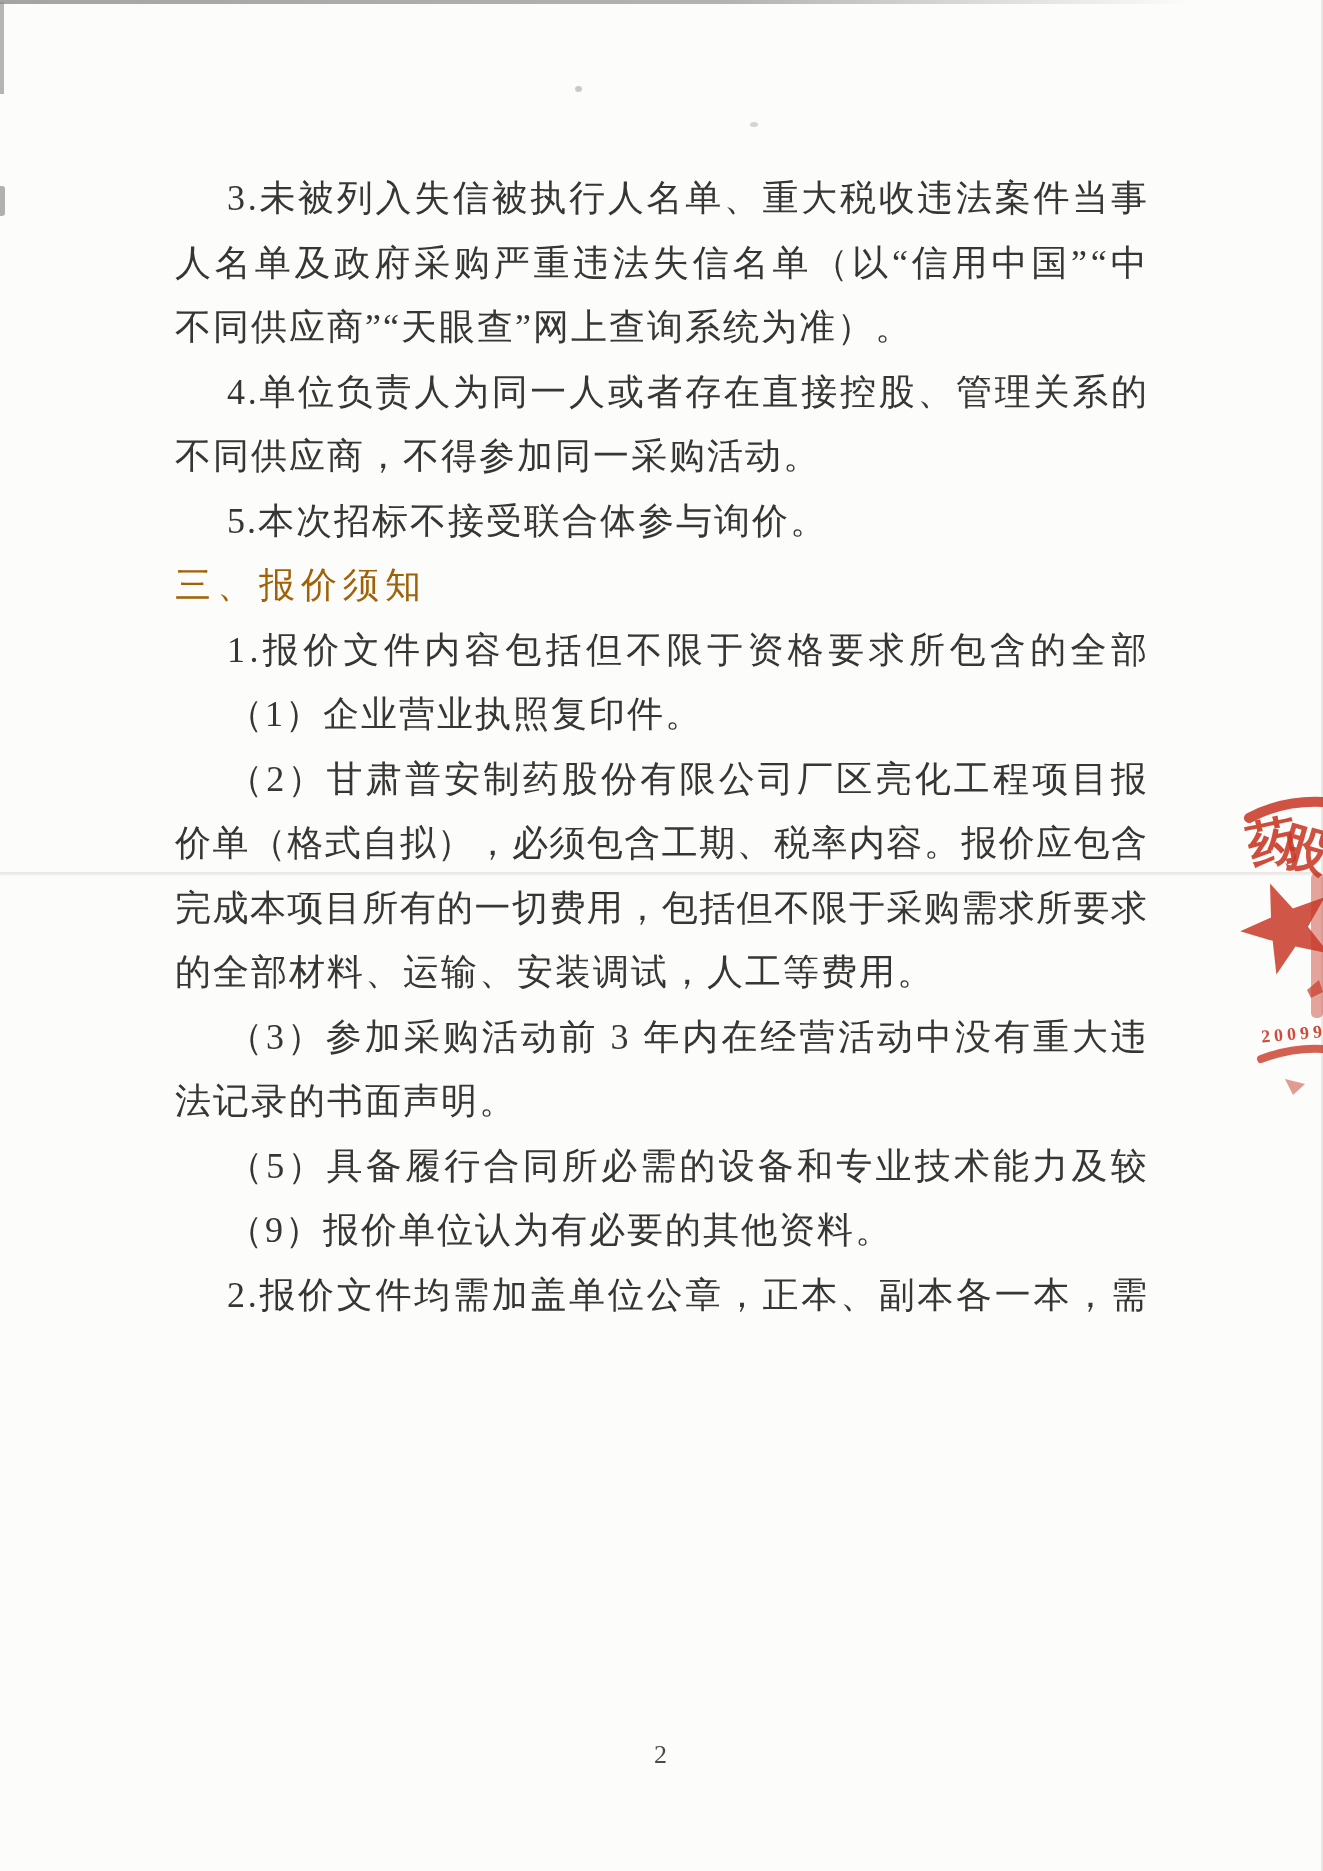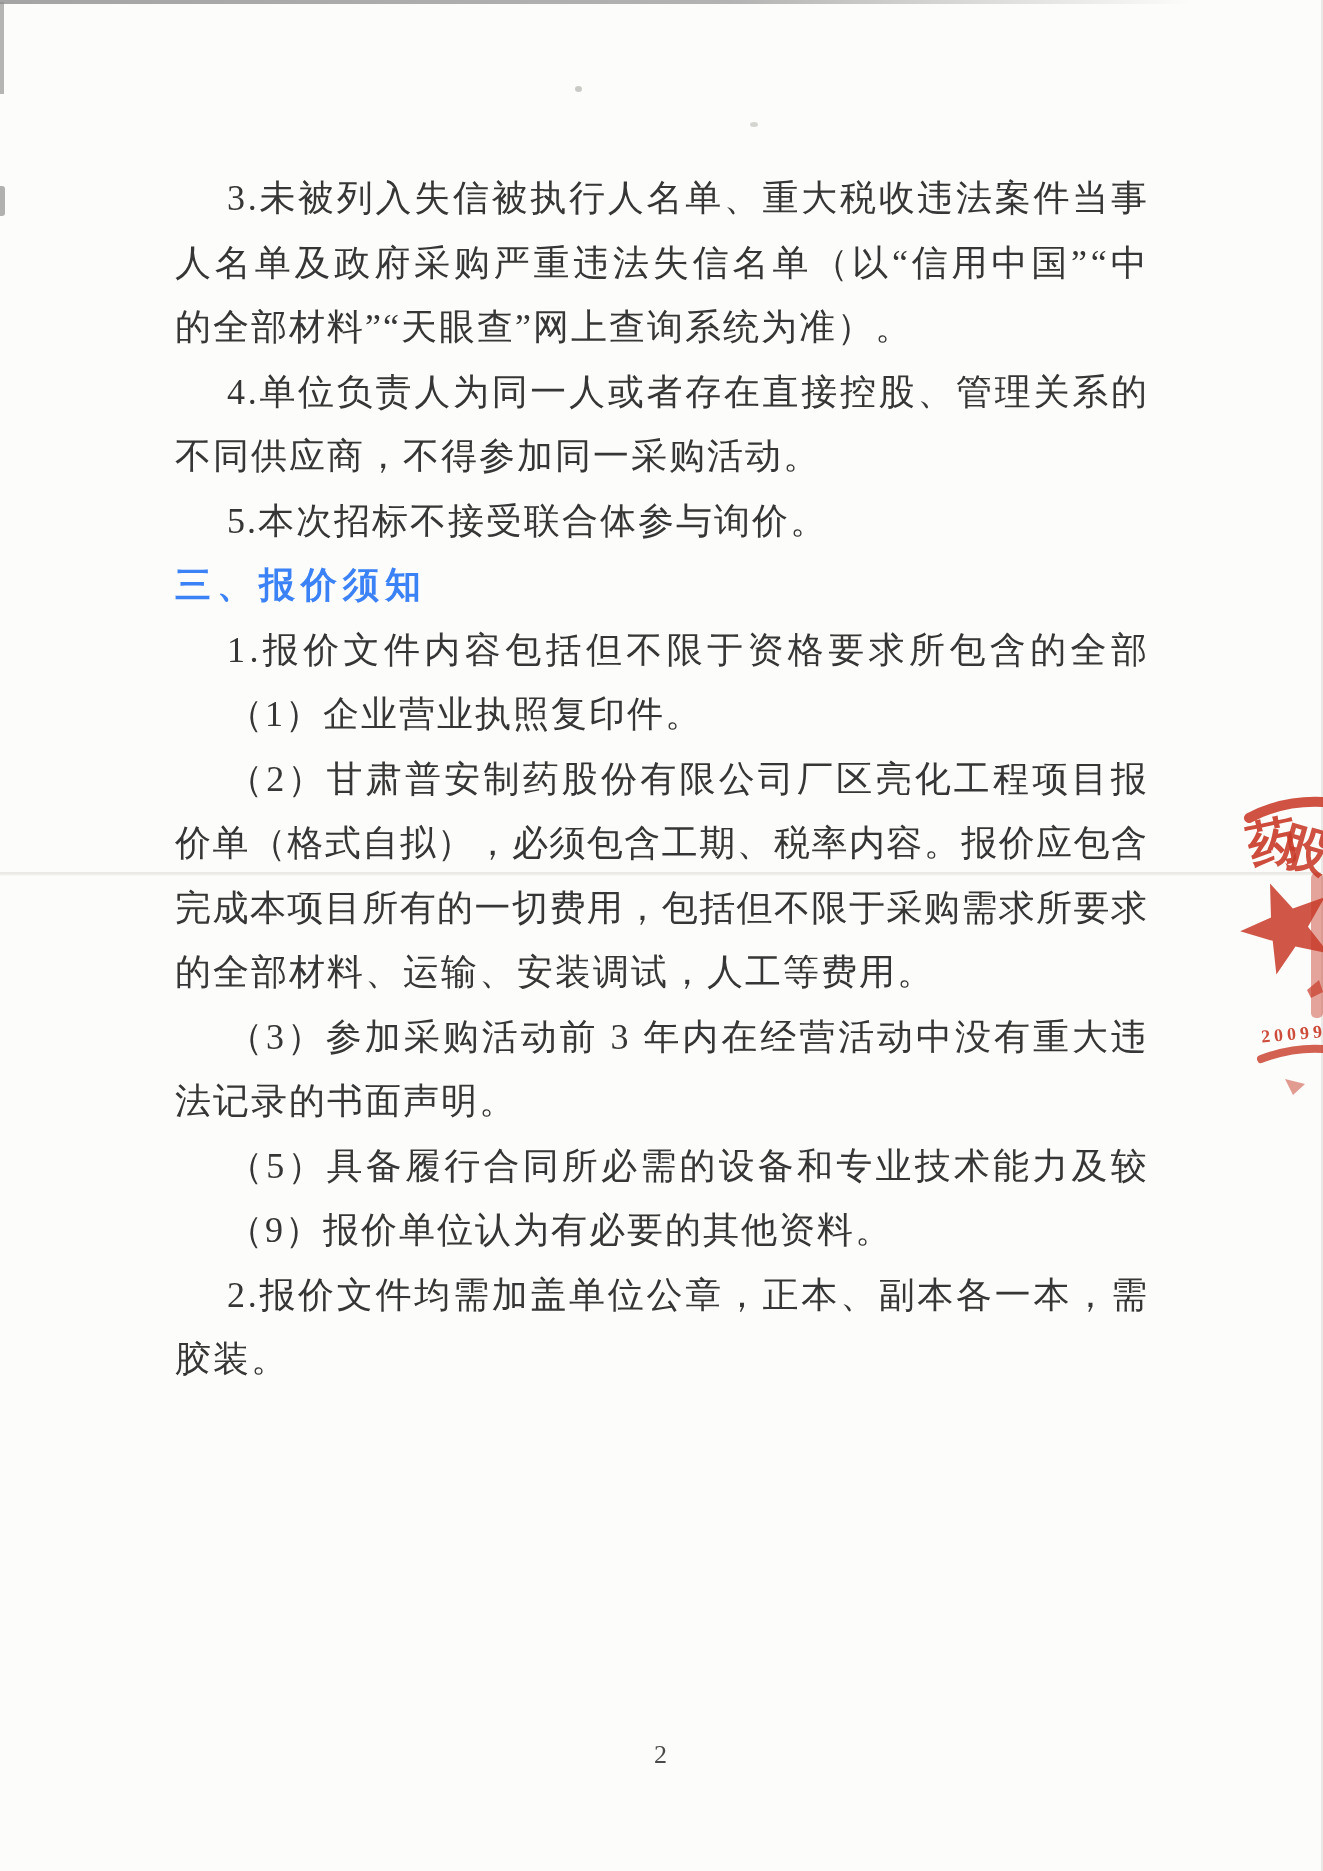--- a/index.html
+++ b/index.html
@@ -50,21 +50,21 @@
   .line {
     height: 64.5px; line-height: 64.5px;
     white-space: nowrap;
     letter-spacing: 2px;
   }
   .line.fill {
     display: flex; justify-content: space-between;
     letter-spacing: 0;
   }
   .line.indent { padding-left: 52px; }
-  .line.heading { font-weight: bold; color: #3b82f6; letter-spacing: 6px; }
+  .line.heading { font-weight: normal; color: #a16207; letter-spacing: 6px; }
 
   .page-number {
     position: absolute; top: 1740px; left: 175px; width: 972px;
     text-align: center;
     font-size: 26px; color: #4a4a4a; letter-spacing: 1px;
   }
 
   
   .stamp { position: absolute; left: 1233px; top: 778px; width: 90px; height: 345px; }
   .stamp svg { overflow: visible; }
@@ -132,21 +132,21 @@
         <span>以</span>
         <span>“</span>
         <span>信</span>
         <span>用</span>
         <span>中</span>
         <span>国</span>
         <span>”</span>
         <span>“</span>
         <span>中</span>
       </div>
-    <div class="line">的全部材料”“天眼查”网上查询系统为准）。</div>
+    <div class="line">不同供应商”“天眼查”网上查询系统为准）。</div>
     <div class="line indent fill">
         <span>4</span>
         <span>.</span>
         <span>单</span>
         <span>位</span>
         <span>负</span>
         <span>责</span>
         <span>人</span>
         <span>为</span>
         <span>同</span>
@@ -356,21 +356,20 @@
         <span>本</span>
         <span>、</span>
         <span>副</span>
         <span>本</span>
         <span>各</span>
         <span>一</span>
         <span>本</span>
         <span>，</span>
         <span>需</span>
       </div>
-    <div class="line">胶装。</div>
   </div>
 
   <div class="page-number">2</div>
 
   <div class="stamp">
     <svg width="90" height="345" viewBox="0 0 90 345" xmlns="http://www.w3.org/2000/svg">
       <path d="M16 40 Q 50 22 90 24" fill="none" stroke="#c83a28" stroke-width="10" stroke-linecap="round" opacity="0.88"></path>
       <text x="14" y="82" font-size="50" font-weight="bold" fill="#c83a28" opacity="0.9" transform="rotate(-12 36 62)">药</text>
       <text x="48" y="88" font-size="50" font-weight="bold" fill="#c83a28" opacity="0.88" transform="rotate(16 70 66)">股</text>
       <polygon points="55,102 66.8,133.8 100.6,135.2 74,156.2 83.2,188.8 55,170 26.8,188.8 36,156.2 9.4,135.2 43.2,133.8" fill="#c83a28" opacity="0.85" transform="rotate(-22 55 150)"></polygon>

